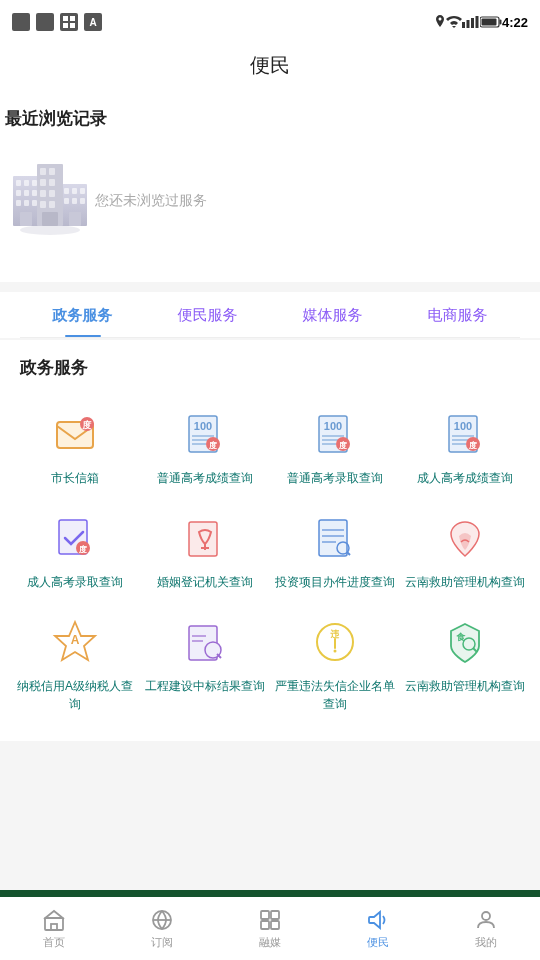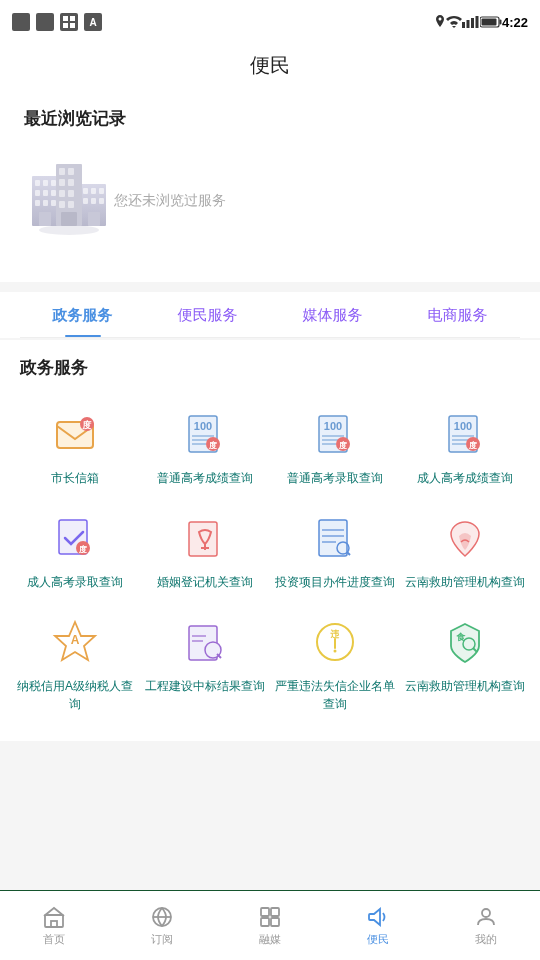--- a/index.html
+++ b/index.html
@@ -49,21 +49,21 @@
       text-align: center;
       padding: 8px 0 12px;
       font-size: 20px;
       font-weight: 500;
       color: #222;
     }
 
     
     .recent-section {
       background: #fff;
-      padding: 16px 24px;
+      padding: 16px 5px;
       margin-bottom: 10px;
     }
     .recent-title {
       font-size: 17px;
       font-weight: 600;
       color: #222;
       margin-bottom: 16px;
     }
     .recent-empty {
       display: flex;
@@ -156,21 +156,21 @@
     }
 
     
     .bottom-nav {
       position: fixed;
       bottom: 0;
       left: 0;
       width: 540px;
       height: 70px;
       background: #fff;
-      border-top: 1px solid #14532d;
+      border-top: 7px solid #14532d;
       display: flex;
       align-items: center;
     }
     .nav-item {
       flex: 1;
       display: flex;
       flex-direction: column;
       align-items: center;
       justify-content: center;
       gap: 3px;

